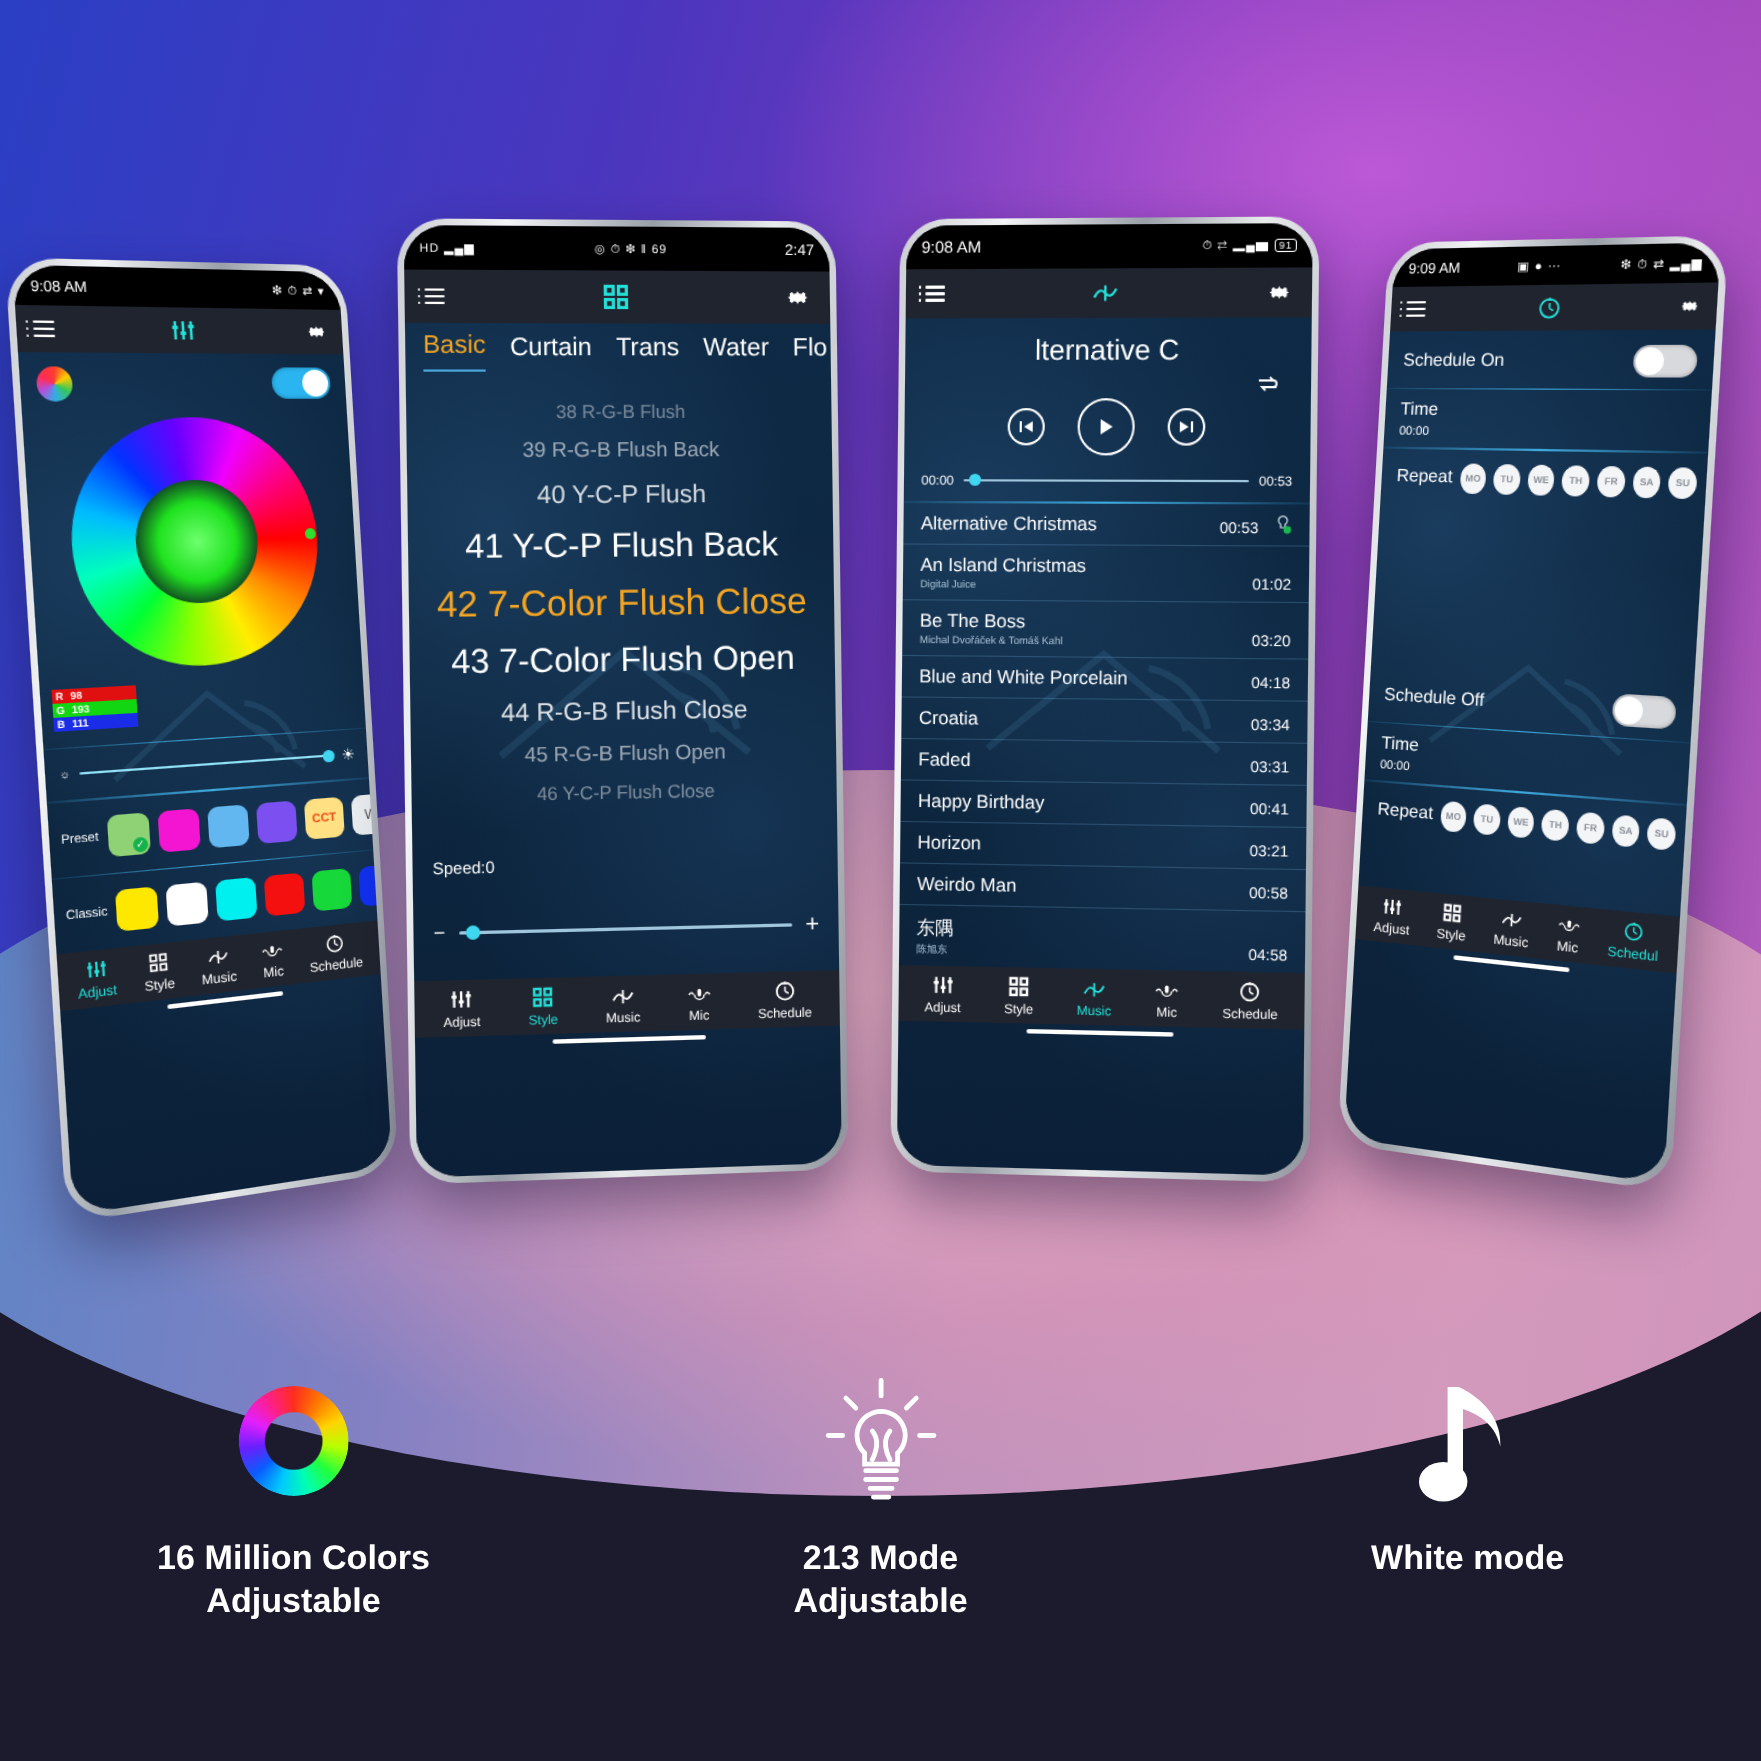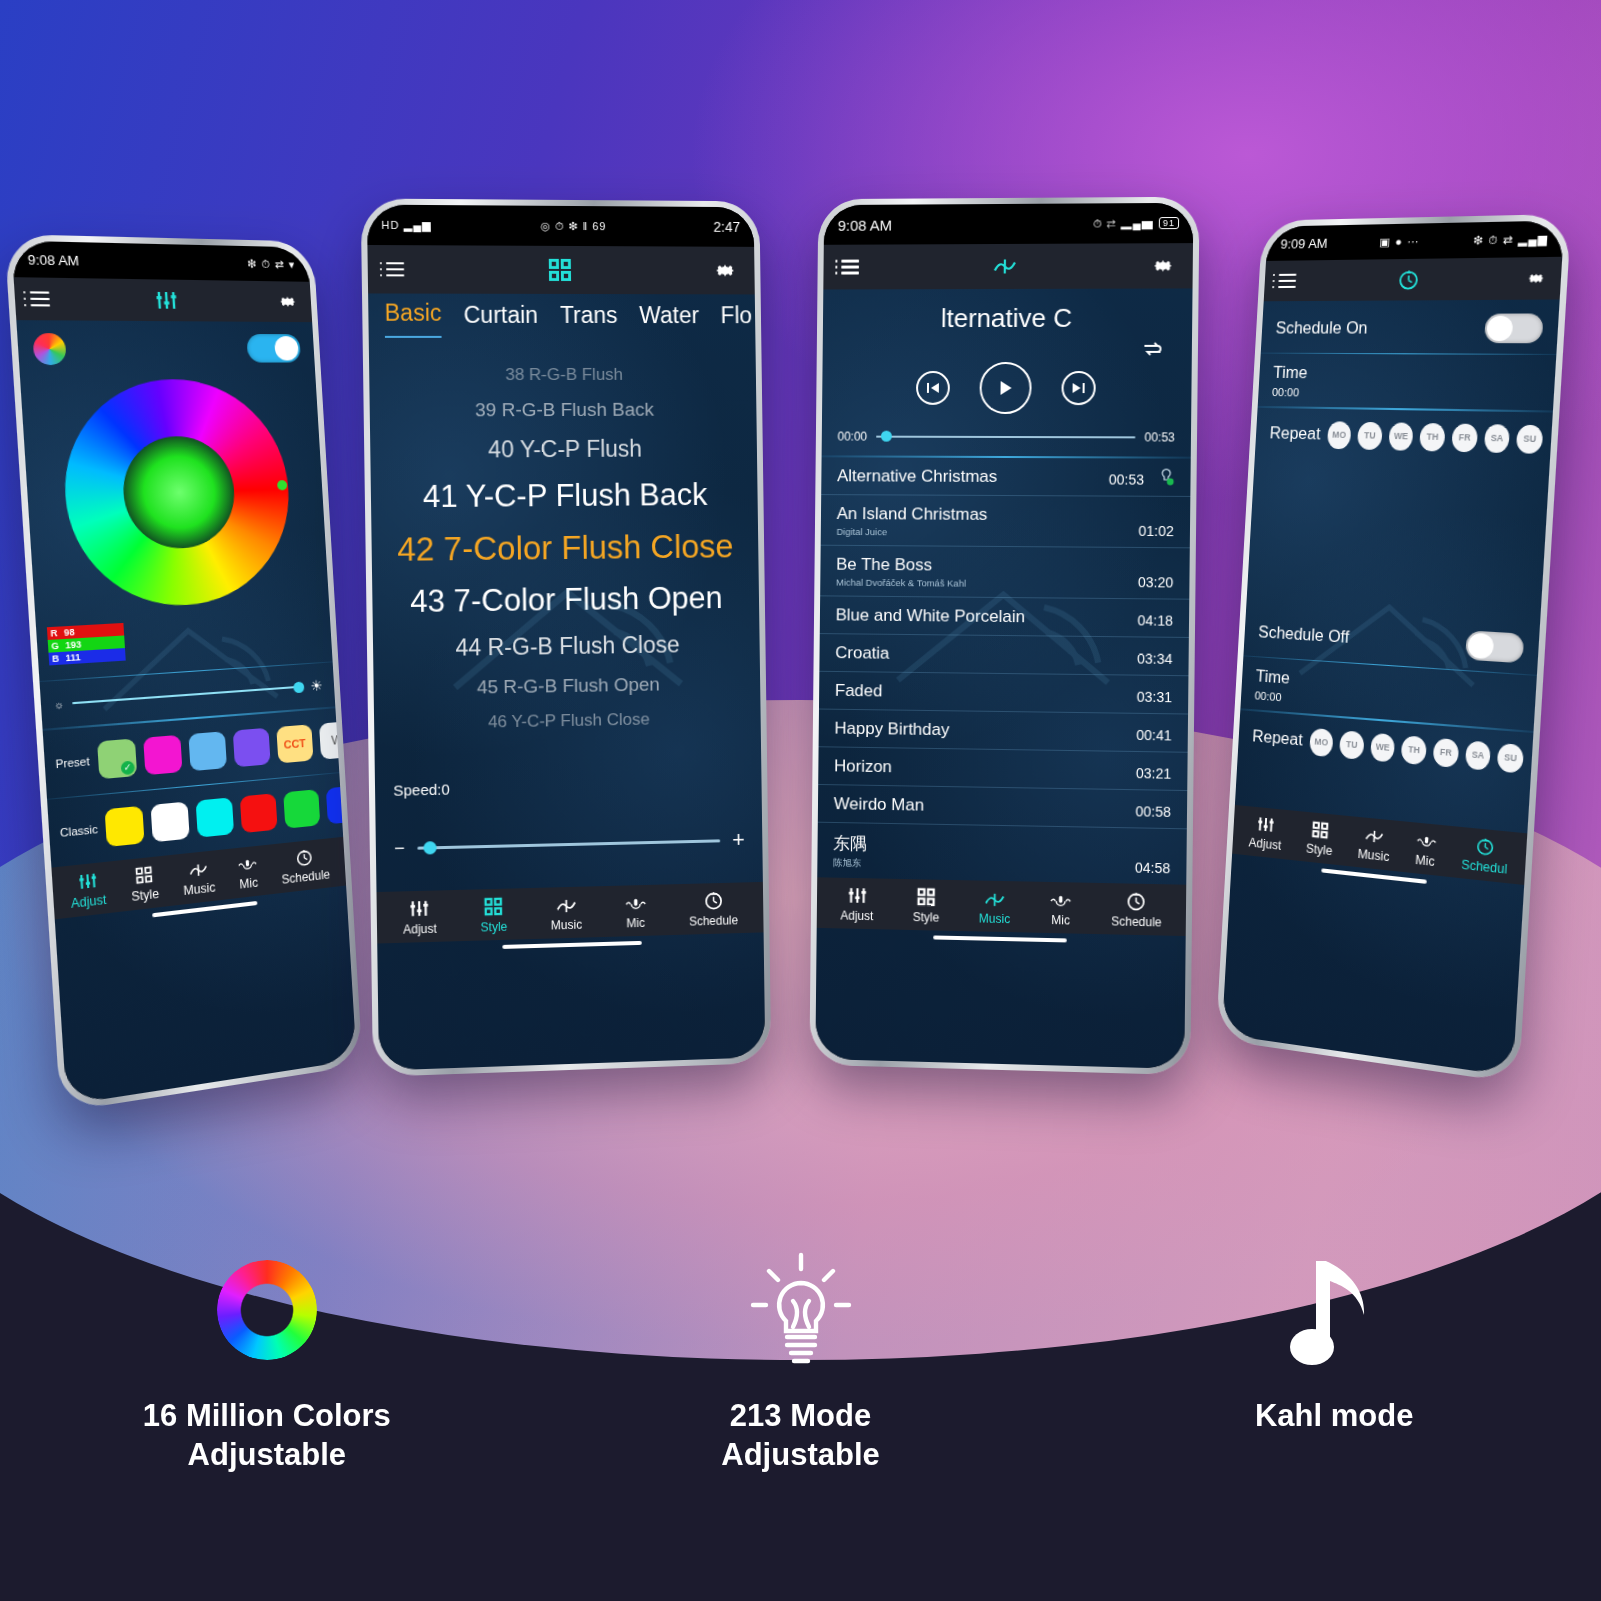--- a/index.html
+++ b/index.html
@@ -794,17 +794,17 @@
     <div class="flabel">213 Mode<br>Adjustable</div>
   </div>
 
   <div class="feature">
     <div class="ficon">
       <svg width="96" height="126" viewBox="0 0 96 126">
         <path d="M40 14 C40 14 80 30 78 68 C72 44 54 38 44 34 L44 92 L30 92 L30 14 Z" fill="#fff"></path>
         <ellipse cx="26" cy="100" rx="22" ry="18" fill="#fff"></ellipse>
       </svg>
     </div>
-    <div class="flabel">Kahl mode</div>
+    <div class="flabel">White mode</div>
   </div>
 
 
 </div>
 
 </body></html>

